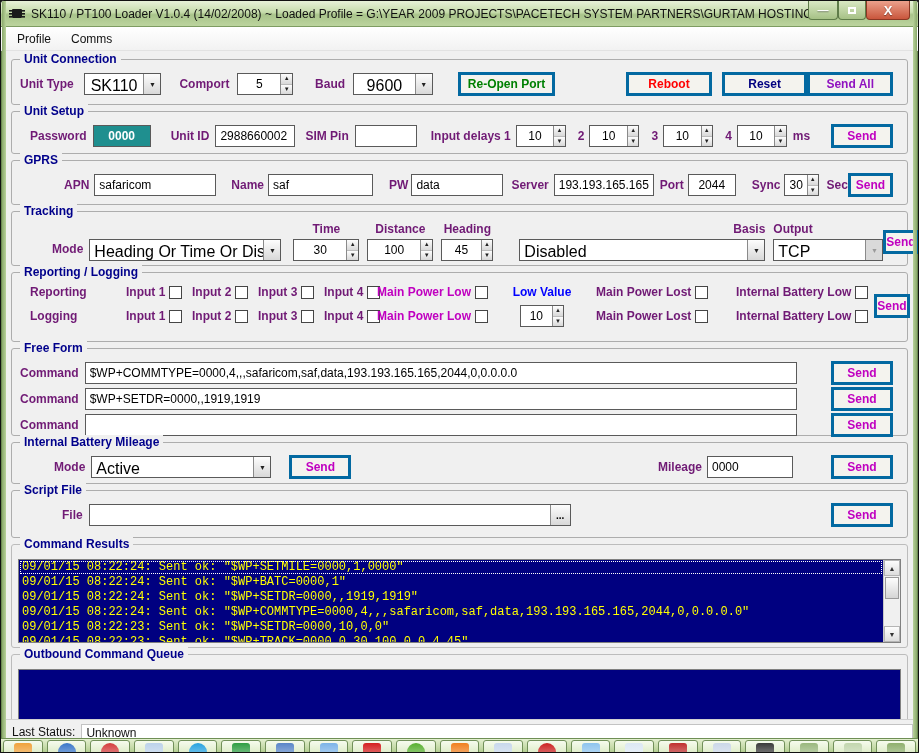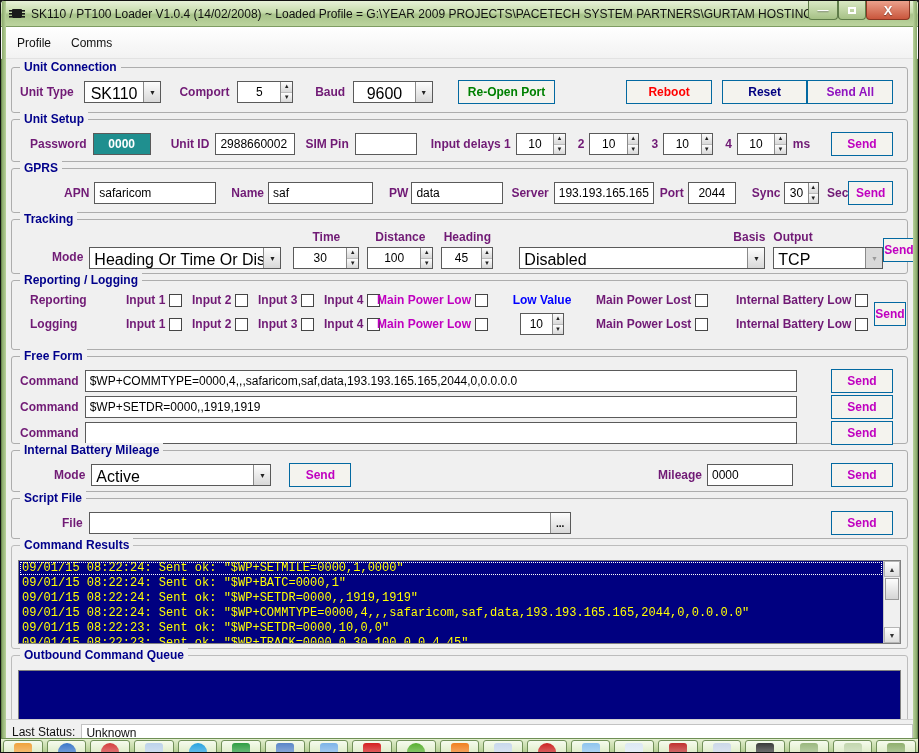--- a/index.html
+++ b/index.html
@@ -20,21 +20,21 @@
   .title-text { font-size:12px; color:#111; white-space:nowrap; overflow:hidden; }
   .caption-btns { position:absolute; right:8px; top:0; display:flex; }
   .cap-btn { height:19px; border:1px solid #5f7c49; border-top:none; border-radius:0 0 4px 4px;
              display:flex; align-items:center; justify-content:center; font-size:11px; font-weight:bold; color:#fff;
              background:linear-gradient(#d9e8c3,#a6c186); text-shadow:0 1px 1px rgba(0,0,0,.4); }
   .cap-min{width:30px;} .cap-max{width:28px;}
   .cap-close{width:44px; background:linear-gradient(#eba18c,#c9563c); border-color:#8a3723; font-size:13px;}
   .max-glyph{width:8px;height:7px;border:2px solid #fff;display:inline-block;}
 
   
-  .menubar { height:32px; background:linear-gradient(#ffffff,#f2f2f2); border-bottom:1px solid #e2e2e2;
+  .menubar { height:24px; background:linear-gradient(#ffffff,#f2f2f2); border-bottom:1px solid #e2e2e2;
              display:flex; align-items:center; padding-left:8px; gap:4px; }
   .menu-item { font-size:12px; color:#111; padding:2px 8px; }
 
   .client { padding:8px 10px 0 10px; }
 
   
   .group { position:relative; border:1px solid #adadad; border-radius:3px; margin-bottom:6px; padding:12px 0 5px 0; }
   .group-title { position:absolute; top:-8px; left:8px; background:#f0f0f0; padding:0 4px;
                  font-size:12px; font-weight:bold; color:#00008b; line-height:14px; }
 
@@ -52,21 +52,21 @@
                  display:flex; align-items:center; justify-content:center; font-size:7px; color:#222; }
   .combo .cbtn.disabled { background:#d9d9d9; color:#9a9a9a; }
 
   .spin { display:flex; height:22px; border:1px solid #5a5a5a; background:#fff; }
   .spin input { border:none; width:100%; text-align:center; font-size:12px; font-family:"Liberation Sans",sans-serif; }
   .spin .sbtns { width:15px; display:flex; flex-direction:column; border-left:1px solid #8a8a8a; }
   .spin .sbtns div { flex:1; background:linear-gradient(#fdfdfd,#d8d8d8); font-size:6px; line-height:9px;
                      text-align:center; color:#222; border-bottom:1px solid #bbb; }
   .spin .sbtns div:last-child{border-bottom:none;}
 
-  .btn { height:24px; background:#f4f3ee; border:1px solid #0369a1; font-size:12px; font-weight:bold;
+  .btn { height:24px; background:#f4f3ee; border:3px solid #0369a1; font-size:12px; font-weight:bold;
          display:flex; align-items:center; justify-content:center; cursor:default; font-family:"Liberation Sans",sans-serif; }
   .btn-send { width:62px; color:#c000c0; margin-left:auto; margin-right:14px; }
   .btn-green{color:#008000;} .btn-red{color:#ff0000;} .btn-navy{color:#000080;} .btn-purple{color:#9013c0;}
 
   .chk { width:13px; height:13px; border:1px solid #454545; background:#fff; display:inline-block; flex:0 0 auto; }
 
   
   .listbox { border:1px solid #808080; background:#000080; position:relative; overflow:hidden; }
   .lb-row { height:15px; line-height:15px; font-family:"Liberation Mono","DejaVu Sans Mono",monospace;
             font-size:12px; color:#ffff00; white-space:nowrap; padding-left:3px; }
@@ -406,21 +406,21 @@
           <div class="ctext">Active</div>
           <div class="cbtn">▼</div>
         </div>
         <div class="btn btn-purple" style="width:62px; margin-left:18px; color:#c000c0;">Send</div>
         <span class="lbl" style="margin-left:auto;">Mileage</span>
         <input class="field" style="width: 86px; margin-left: 5px;" value="0000">
         <div class="btn btn-send" style="margin-left:38px;">Send</div>
       </div>
     </div>
 
-    <div class="group" style="height:41px;">
+    <div class="group" style="height:48px;">
       <div class="group-title">Script File</div>
       <div class="row" style="padding-left:50px;">
         <span class="lbl">File</span>
         <div style="display:flex; margin-left:6px; border:1px solid #5a5a5a; background:#fff; height:22px; width:482px;">
           <input class="field" style="border: none; flex: 1 1 0%; height: 20px;" value="">
           <div style="width:20px; background:linear-gradient(#fdfdfd,#d8d8d8); border-left:1px solid #8a8a8a; font-size:10px; font-weight:bold; display:flex; align-items:center; justify-content:center;">...</div>
         </div>
         <div class="btn btn-send">Send</div>
       </div>
     </div>

